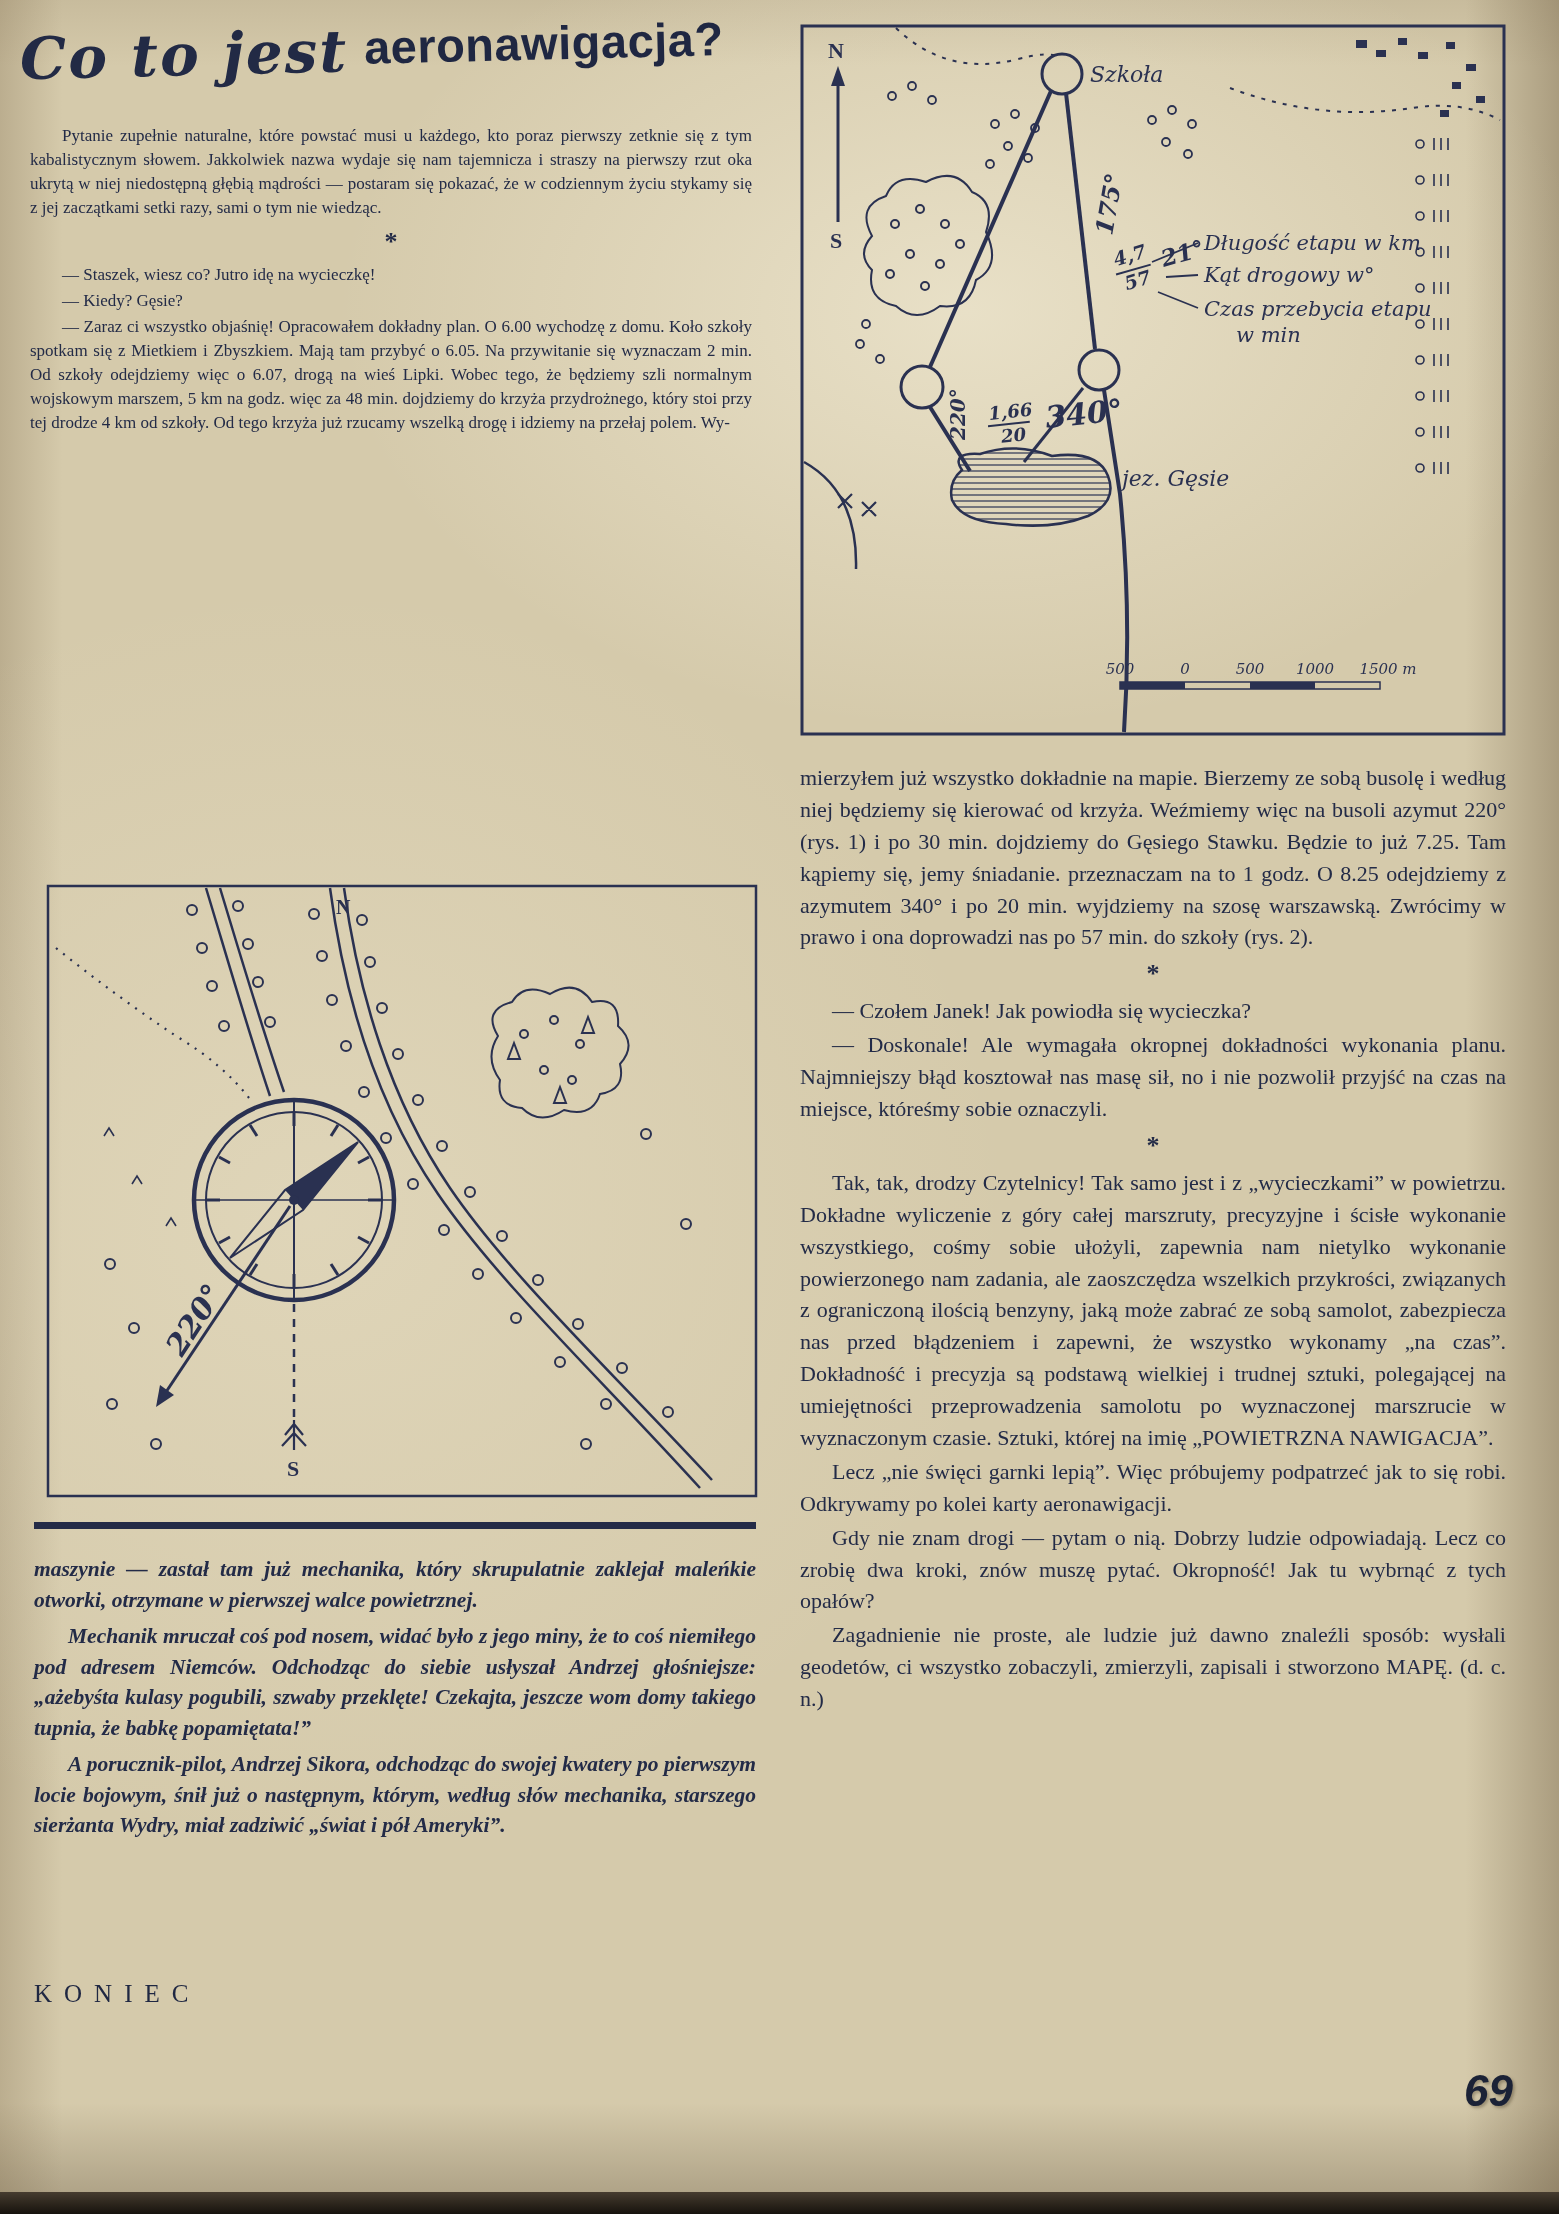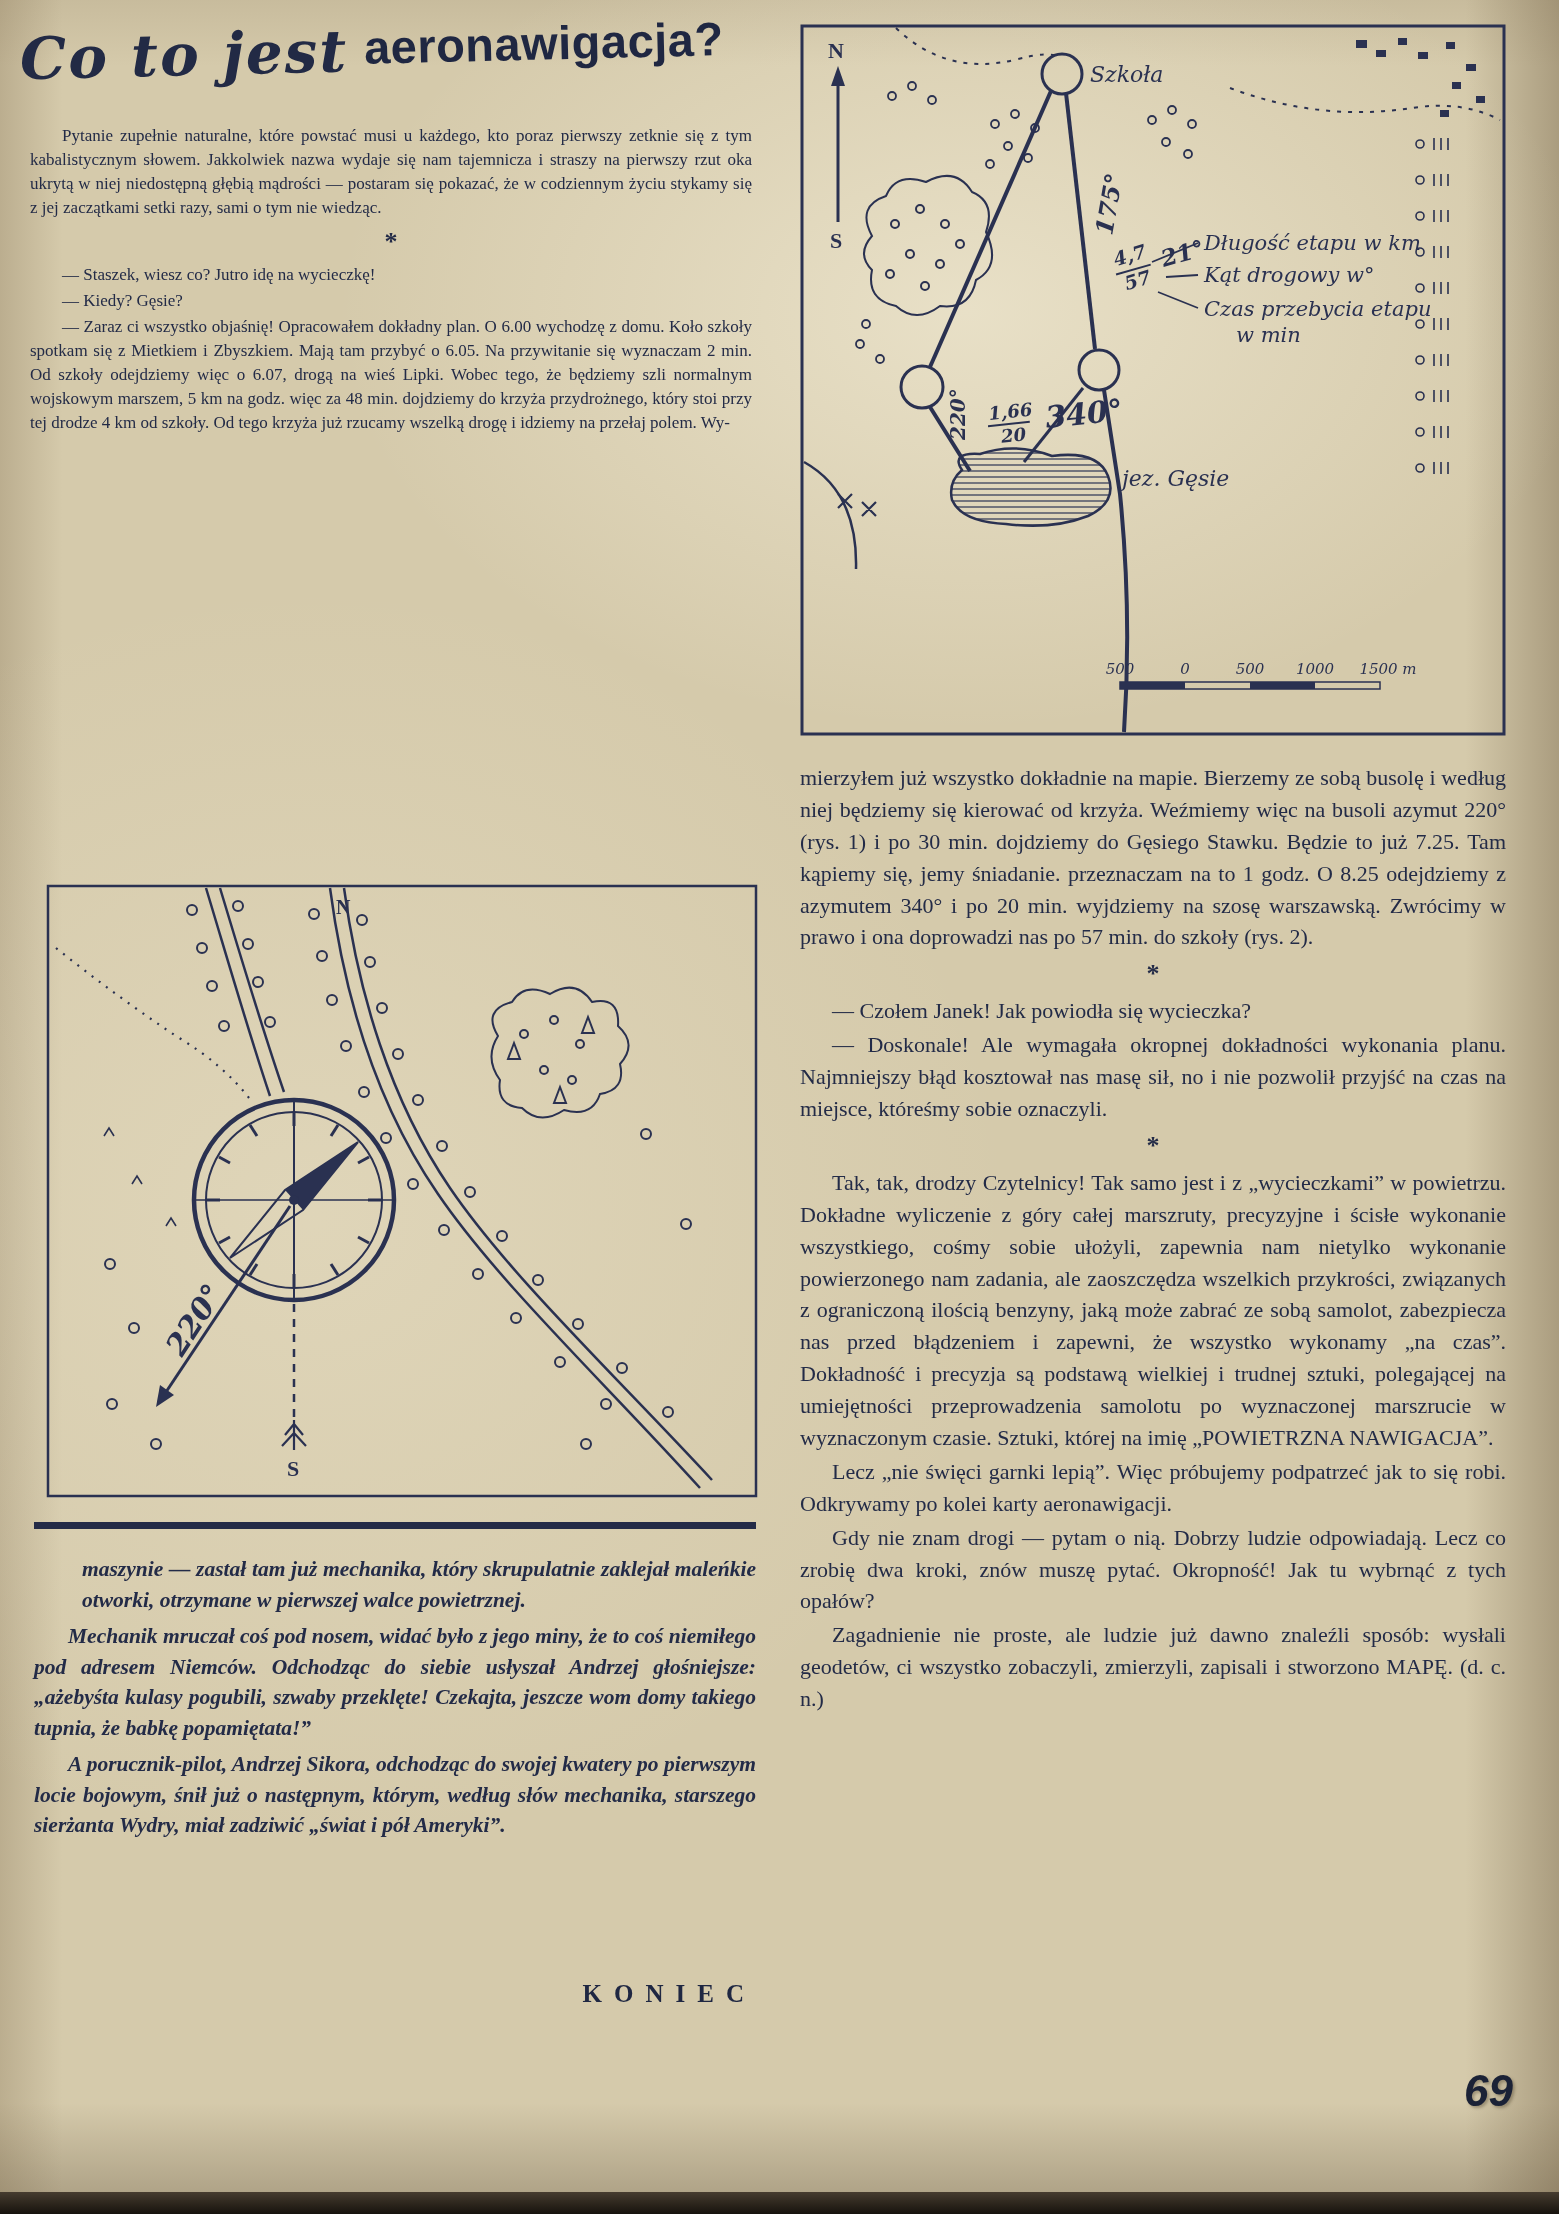--- a/index.html
+++ b/index.html
@@ -20,22 +20,22 @@
   .col-right{position:absolute;left:800px;top:762px;width:706px;}
   p.body{font-size:17px;line-height:1.42;text-align:justify;text-indent:32px;margin:0 0 2px 0;}
   .col-right p.body{font-size:22px;line-height:1.45;}
   .sep{text-align:center;font-size:26px;font-weight:700;margin:8px 0;line-height:1;}
   .figure{position:absolute;}
   .fig-map{left:800px;top:24px;width:706px;height:712px;}
   .fig-compass{left:46px;top:884px;width:712px;height:614px;}
   .rule{position:absolute;left:34px;top:1522px;width:722px;height:7px;background:#242b47;}
   .story{position:absolute;left:34px;top:1554px;width:722px;font-style:italic;font-weight:600;}
   .story p{font-size:21.5px;line-height:1.42;text-align:justify;text-indent:34px;margin:0 0 6px 0;}
-  .koniec{position:absolute;left:34px;top:1980px;width:722px;text-align:right;
-          font-size:25px;font-weight:700;letter-spacing:12px;color:#1f2742;}
+  .koniec{position:absolute;left:34px;top:1980px;width:722px;text-align:left;
+          font-size:25px;font-weight:400;letter-spacing:12px;color:#1f2742;}
   .page-num{position:absolute;right:46px;top:2066px;font-family:"Liberation Sans",sans-serif;
             font-weight:700;font-size:44px;color:#1b2236;text-shadow:2px 2px 3px rgba(60,50,30,0.35);font-style:italic;}
   .bottom-edge{position:absolute;left:0;bottom:0;width:100%;height:22px;
                background:linear-gradient(180deg,#463c2f,#16120d);}
   
   svg{display:block;}
   .ink{stroke:#2a3151;fill:none;}
   .ink-fill{fill:#2a3151;stroke:none;}
   .mlbl{fill:#2a3151;stroke:none;font-family:"DejaVu Serif",serif;font-style:italic;}
   .mnum{fill:#2a3151;stroke:none;font-family:"DejaVu Serif",serif;font-style:italic;font-weight:700;}
@@ -333,21 +333,21 @@
 
       <g class="ink" stroke-width="1.6">
         <path d="M 86,300 l5,-8 l5,8 M 120,342 l5,-8 l5,8 M 58,252 l5,-8 l5,8"></path>
       </g>
     </svg>
   </div>
 
   <div class="rule"></div>
 
   <div class="story">
-    <p style="text-indent:0;margin-left:48px;">maszynie — zastał tam już mechanika, który skrupulatnie zaklejał maleńkie otworki, otrzymane w pierwszej walce powietrznej.</p>
+    <p style="text-indent:0;">maszynie — zastał tam już mechanika, który skrupulatnie zaklejał maleńkie otworki, otrzymane w pierwszej walce powietrznej.</p>
     <p>Mechanik mruczał coś pod nosem, widać było z jego miny, że to coś niemiłego pod adresem Niemców. Odchodząc do siebie usłyszał Andrzej głośniejsze: „ażebyśta kulasy pogubili, szwaby przeklęte! Czekajta, jeszcze wom domy takiego tupnia, że babkę popamiętata!”</p>
     <p>A porucznik-pilot, Andrzej Sikora, odchodząc do swojej kwatery po pierwszym locie bojowym, śnił już o następnym, którym, według słów mechanika, starszego sierżanta Wydry, miał zadziwić „świat i pół Ameryki”.</p>
   </div>
   <div class="koniec">KONIEC</div>
 
   <div class="page-num">69</div>
 
   <div class="bottom-edge"></div>
 </div>
 

